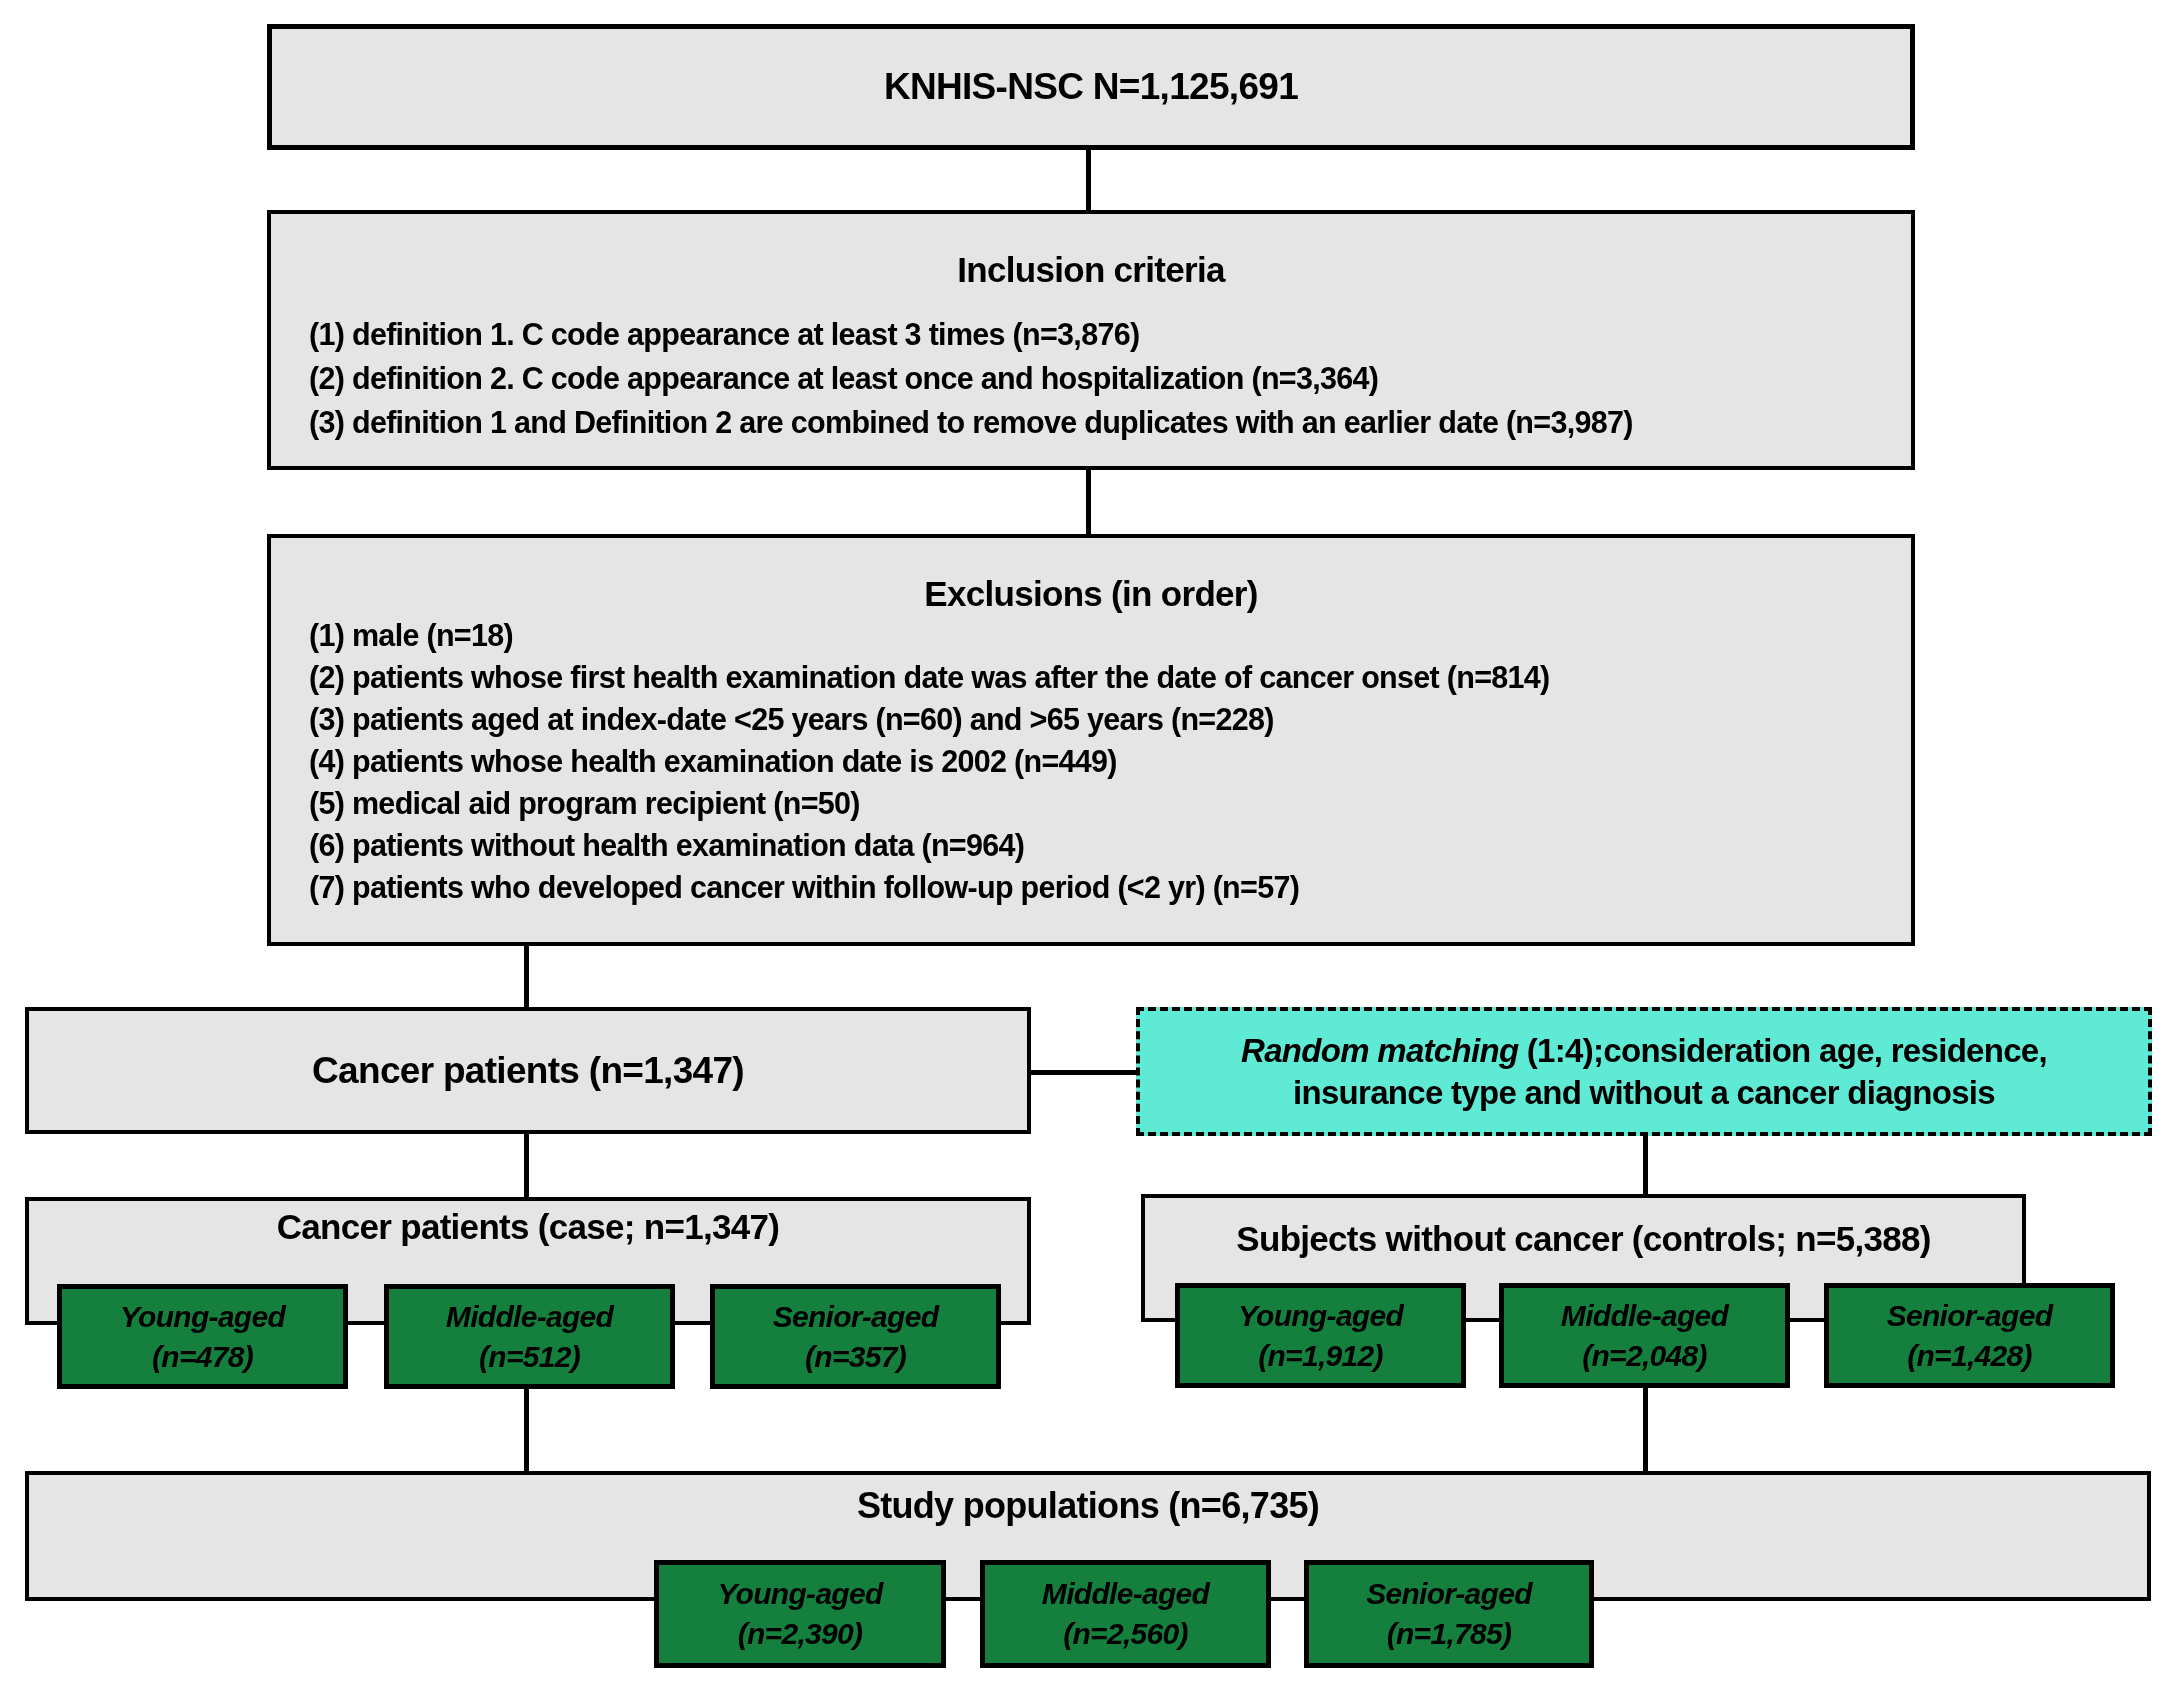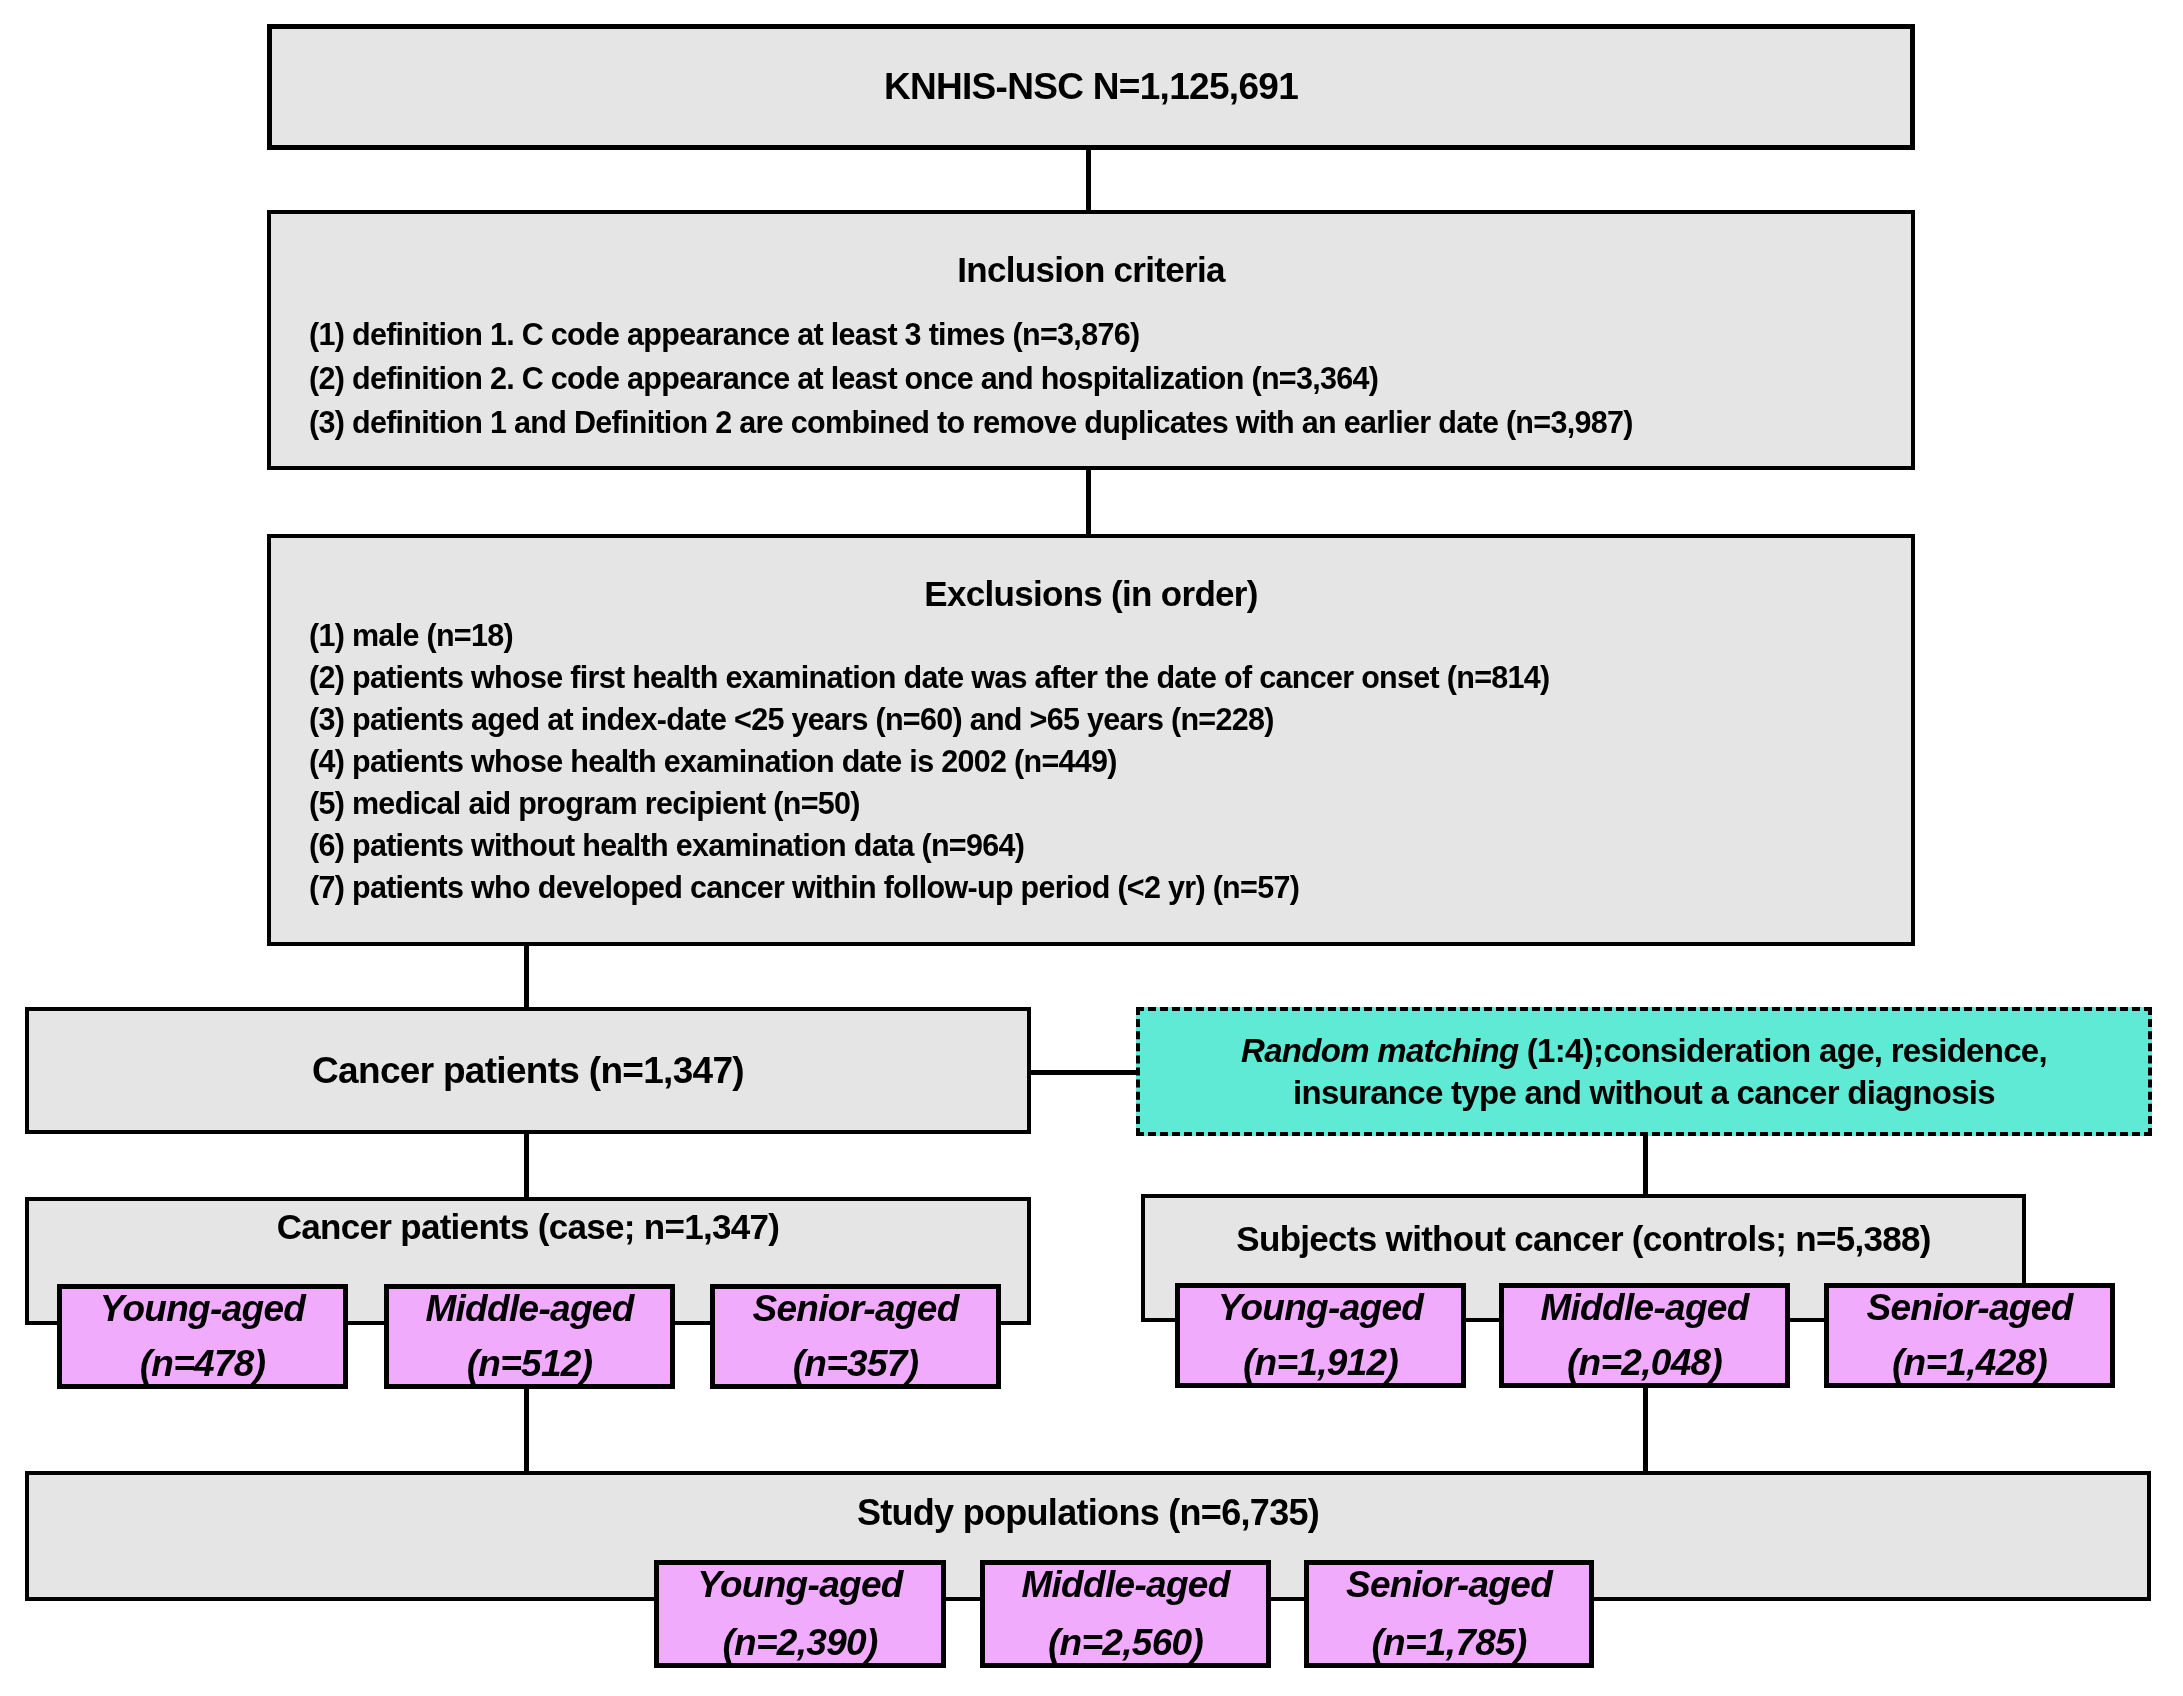--- a/index.html
+++ b/index.html
@@ -19,40 +19,40 @@
     text-align:center;font-size:35px;font-weight:bold;letter-spacing:-0.7px;
     line-height:39px;margin:36px 0 0 0;
   }
   .items{margin:21px 0 0 38px;font-size:30.5px;font-weight:bold;letter-spacing:-0.7px;}
   .items div{line-height:44px;white-space:nowrap;}
   .exclusion-items{margin-top:1.4px;}
   .exclusion-items div{line-height:42px;}
   .inclusion-items{margin-top:23px;}
   .outer-group{padding-top:6px;text-align:center;font-size:35px;font-weight:bold;letter-spacing:-0.7px;}
   .small{
-    position:absolute;background:#f0abfc;border:5.6px solid #000;box-sizing:border-box;z-index:4;
-    display:flex;flex-direction:column;align-items:center;justify-content:space-between;
-    text-align:center;font-size:37px;font-weight:bold;font-style:italic;
+    position:absolute;background:#15803d;border:5.6px solid #000;box-sizing:border-box;z-index:4;
+    display:flex;flex-direction:column;align-items:center;justify-content:center;
+    text-align:center;font-size:30px;font-weight:bold;font-style:italic;
     line-height:40px;letter-spacing:-0.7px;
   }
   .matching{
     position:absolute;left:1136px;top:1007px;width:1016px;height:129px;
     background:#5eead4;border:4.9px dashed #000;box-sizing:border-box;z-index:2;
     display:flex;flex-direction:column;align-items:center;justify-content:center;
     text-align:center;font-size:33px;font-weight:bold;line-height:42px;letter-spacing:-0.7px;
   }
   .it{font-style:italic;}
   
   #source-box{left:267px;top:24px;width:1648px;height:126px;border-width:5.6px;}
   #inclusion-box{left:267px;top:210px;width:1648px;height:260px;}
   #exclusions-box{left:267px;top:534px;width:1648px;height:412px;}
   #cancer-box{left:25px;top:1007px;width:1006px;height:127px;}
   #case-outer{left:25px;top:1197px;width:1006px;height:128px;}
   #controls-outer{left:1141px;top:1194px;width:885px;height:128px;padding-top:21px;}
-  #study-box{left:25px;top:1471px;width:2126px;height:130px;padding-top:17px;font-size:36px;}
+  #study-box{left:25px;top:1471px;width:2126px;height:130px;padding-top:10px;font-size:36px;}
   
   #conn-1{left:1086px;top:149px;width:4.9px;height:62px;}
   #conn-2{left:1086px;top:469px;width:4.9px;height:67px;}
   #conn-3{left:524px;top:945px;width:4.9px;height:63px;}
   #conn-h{left:1030px;top:1070px;width:108px;height:4.9px;}
   #conn-4{left:1643px;top:1135px;width:4.9px;height:60px;}
   #conn-5{left:524px;top:1132px;width:4.9px;height:67px;}
   #conn-6{left:524px;top:1388px;width:4.9px;height:84px;}
   #conn-7{left:1643px;top:1388px;width:4.9px;height:84px;}
   

